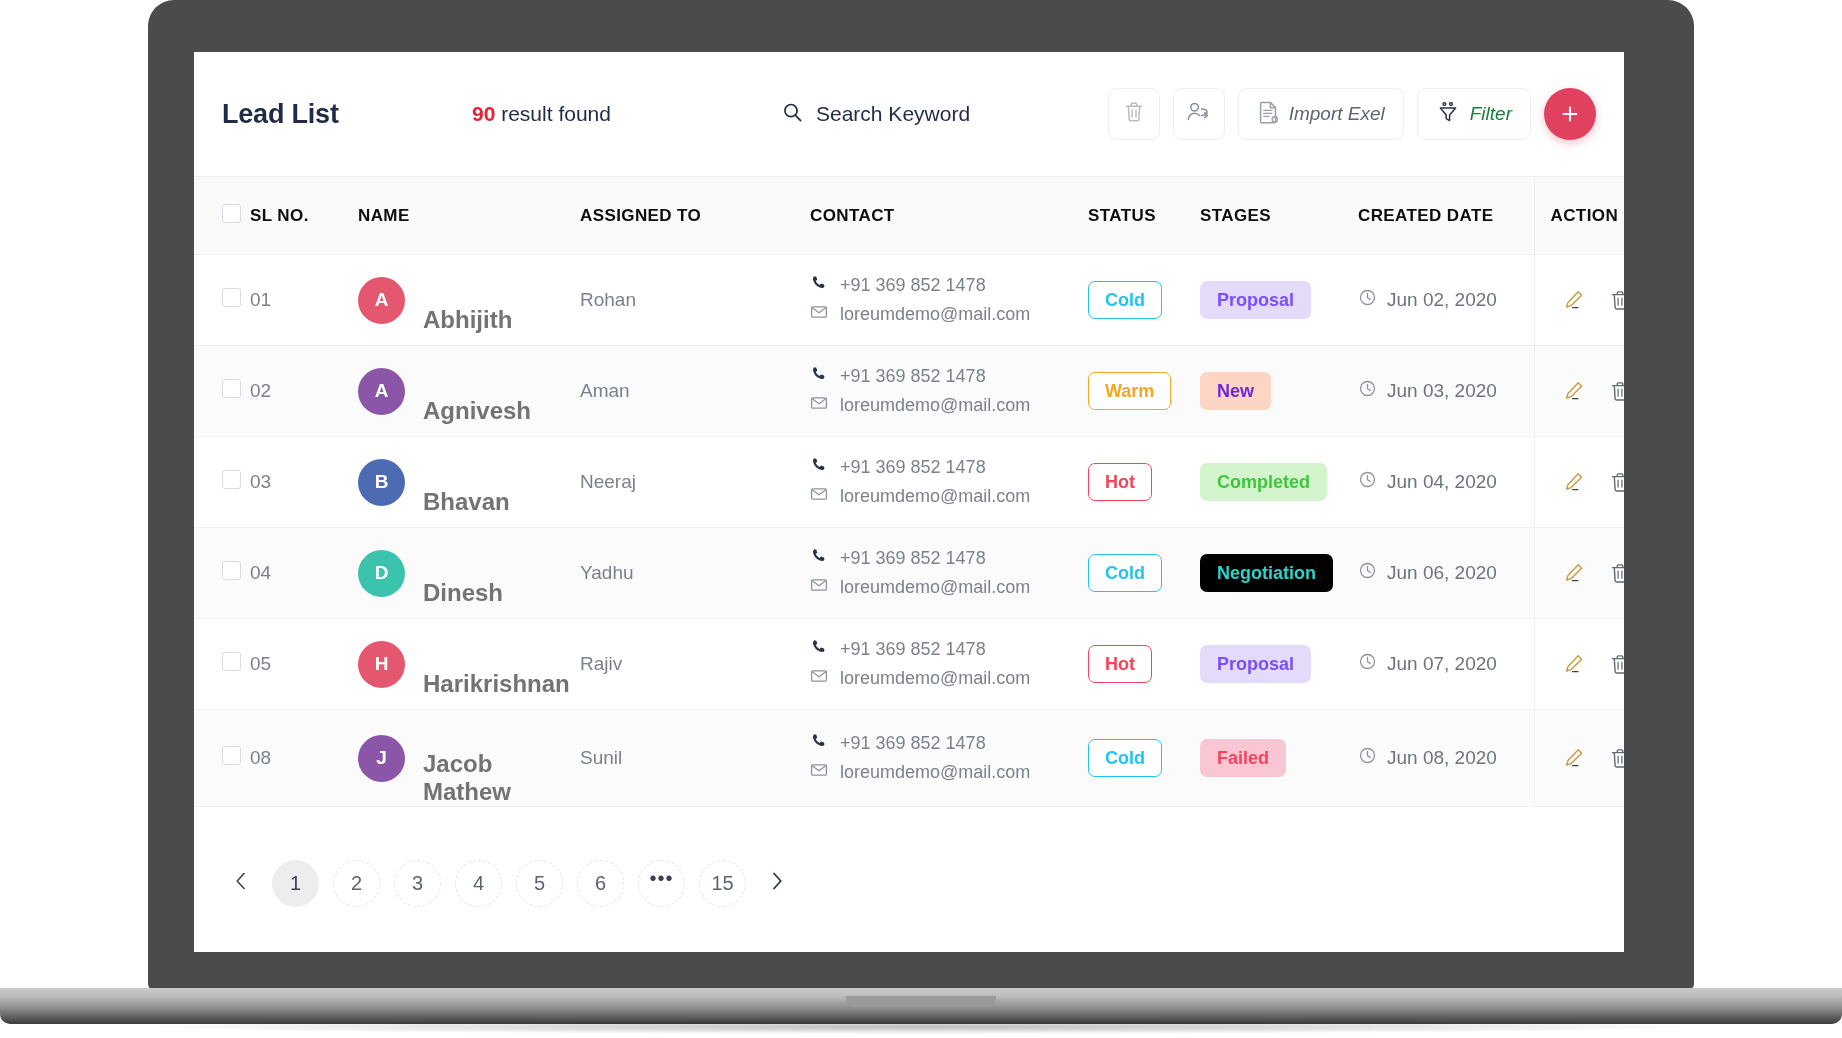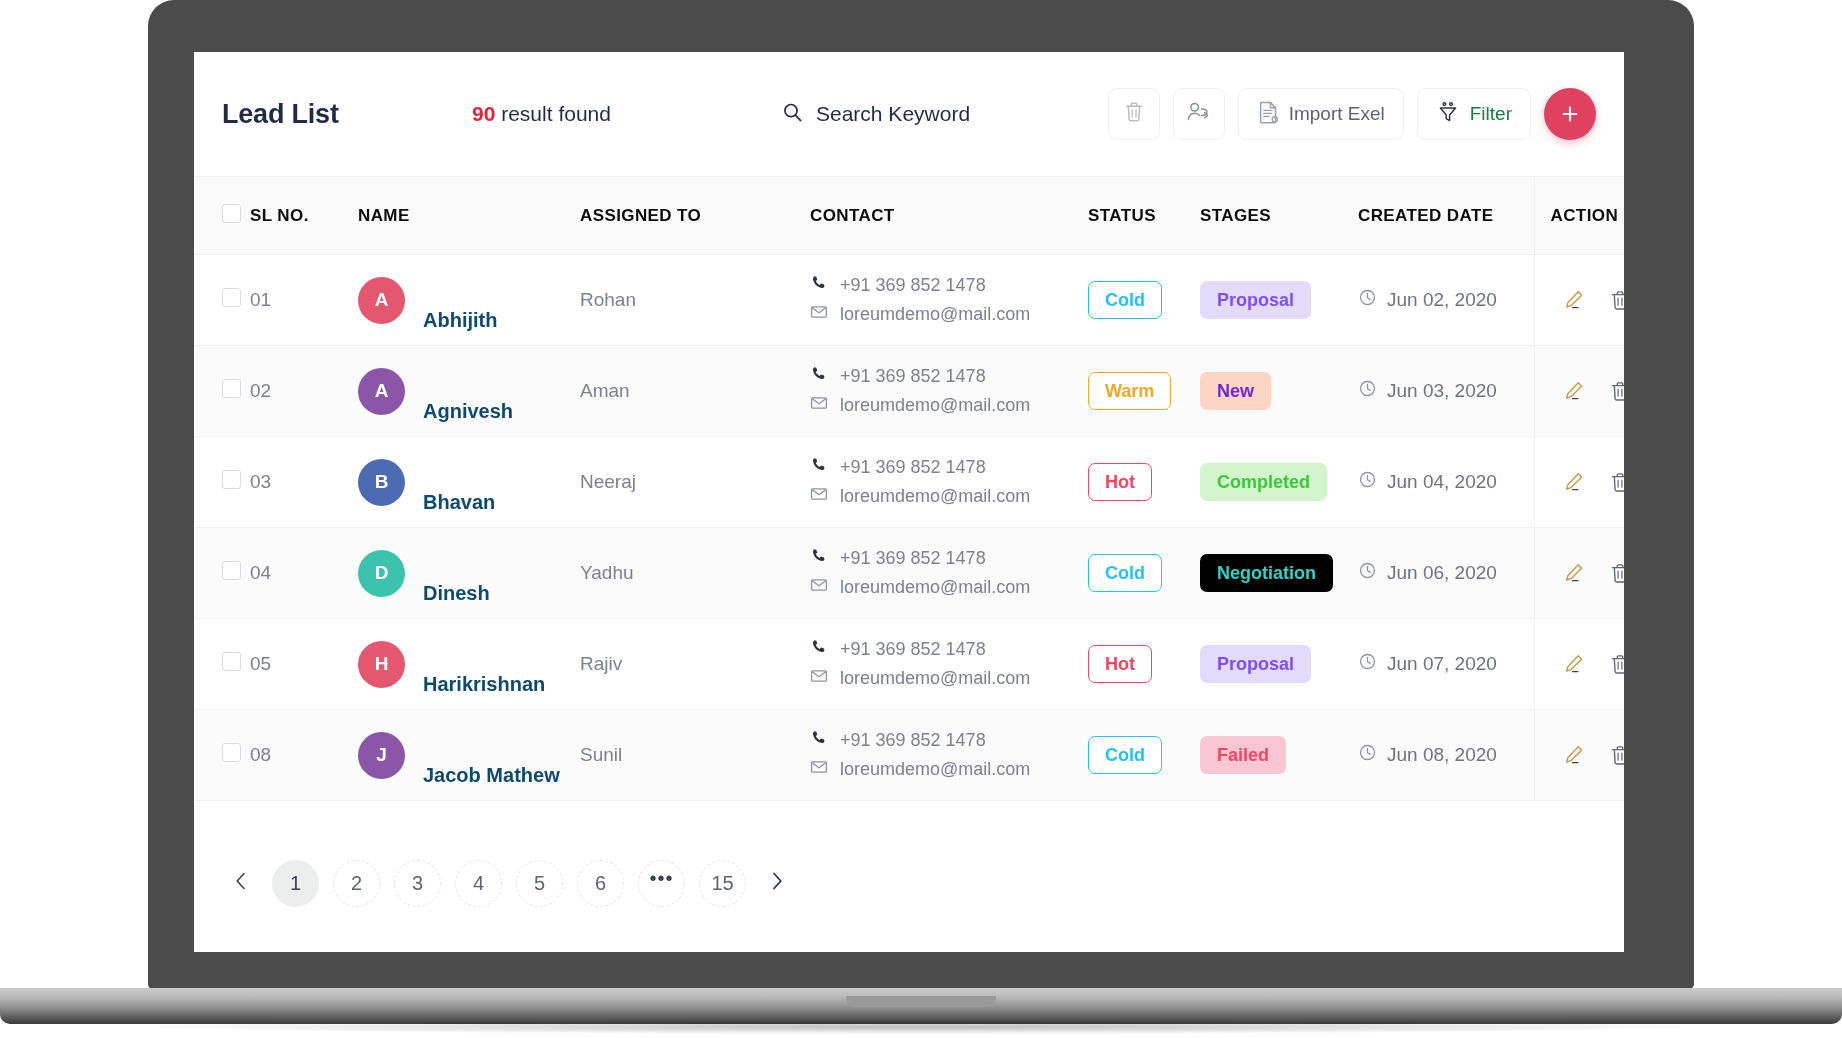--- a/index.html
+++ b/index.html
@@ -94,21 +94,21 @@
   .tb-btn {
     height: 52px;
     border: 1px solid #eceef1;
     border-radius: 9px;
     background: #ffffff;
     display: flex; align-items: center; justify-content: center;
     gap: 10px;
     cursor: pointer;
   }
   .tb-btn.icon-only { width: 52px; }
-  .tb-btn.with-label { padding: 0 18px; }
+  .tb-btn.with-label { padding: 0 18px; font-style: italic; }
   .tb-btn .tb-label {
     font-size: 19px; color: #5d6472;
     white-space: nowrap;
   }
   .tb-btn.filter .tb-label { color: #15803d; }
   #add-button {
     width: 52px; height: 52px;
     border-radius: 50%;
     background: #e0415e;
     border: none;
@@ -169,21 +169,21 @@
   }
 
   .name-cell { display: flex; align-items: center; gap: 18px; }
   .avatar {
     width: 47px; height: 47px;
     border-radius: 50%;
     display: flex; align-items: center; justify-content: center;
     color: #ffffff; font-size: 19px; font-weight: 700;
     flex: 0 0 auto;
   }
-  .lead-name { font-size: 20px; font-weight: 700; color: #0c4a6e; margin-top: 40px; }
+  .lead-name { font-size: 24px; font-weight: 700; color: #737373; margin-top: 40px; }
 
   .contact-cell { display: flex; flex-direction: column; gap: 6px; }
   .contact-line { display: flex; align-items: center; gap: 12px; font-size: 18px; color: #7b818d; }
   .contact-line svg { flex: 0 0 auto; }
 
   .badge {
     display: inline-flex; align-items: center; justify-content: center;
     height: 38px; padding: 0 16px;
     border-radius: 7px;
     font-size: 18px; font-weight: 700;

